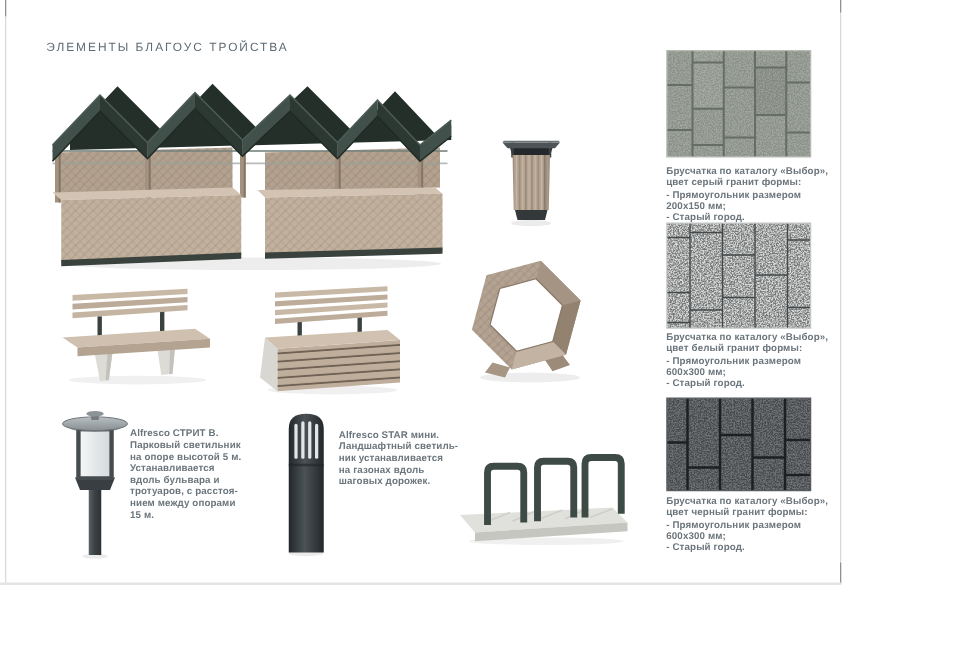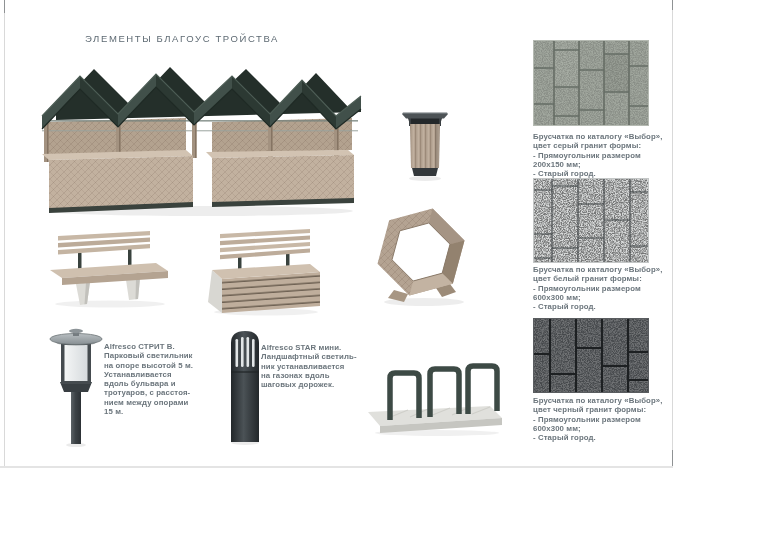--- a/index.html
+++ b/index.html
@@ -1,20 +1,20 @@
 <!DOCTYPE html>
 <html><head>
 <meta charset="utf-8">
 <style>
   html,body{margin:0;padding:0;}
   body{width:768px;height:534px;position:relative;overflow:hidden;background:#ffffff;
        font-family:"Liberation Sans",sans-serif;}
   #slide{position:absolute;inset:0;}
   .abs{position:absolute;}
-  .title{font-size:9.5px;letter-spacing:1.6px;color:#5e6a73;font-weight:400;margin-left:48px;}
+  .title{font-size:9.5px;letter-spacing:1.6px;color:#5e6a73;font-weight:400;}
   .cap{font-size:7.8px;line-height:9.3px;color:#6b757c;white-space:pre-line;letter-spacing:.1px;font-weight:bold;}
   .vline{width:1.5px;background:#d9d9d9;}
   .vcap{width:1.5px;background:#8f9294;}
   .hline{height:2px;background:#e4e4e4;}
   svg{display:block;overflow:visible;}
 </style>
 </head>
 <body>
 
 <svg width="0" height="0" class="abs" aria-hidden="true">
@@ -217,21 +217,21 @@
   </svg>
 
   <div class="abs cap" style="left:104px;top:342px;width:100px;">Alfresco СТРИТ В.
 Парковый светильник
 на опоре высотой 5 м.
 Устанавливается
 вдоль бульвара и
 тротуаров, с расстоя-
 нием между опорами
 15 м.</div>
-  <div class="abs cap" style="left:261px;top:343px;width:106px;">Alfresco STAR мини.
+  <div class="abs cap" style="left:271px;top:343px;width:106px;">Alfresco STAR мини.
 Ландшафтный светиль-
 ник устанавливается
 на газонах вдоль
 шаговых дорожек.</div>
 
   <svg class="abs" style="left:533px;top:40px;" width="116" height="86" viewBox="0 0 116 86">
     <rect x="0.5" y="0.5" width="115" height="85" fill="#a1a79e" stroke="#b5bab2"></rect>
     <rect x="21" y="0" width="25" height="47" fill="rgba(255,255,255,0.06)"></rect>
     <rect x="71" y="14" width="25" height="38" fill="rgba(0,0,0,0.05)"></rect>
     <rect x="1" y="1" width="114" height="84" fill="#000" filter="url(#grainDark)" opacity="0.14"></rect>

